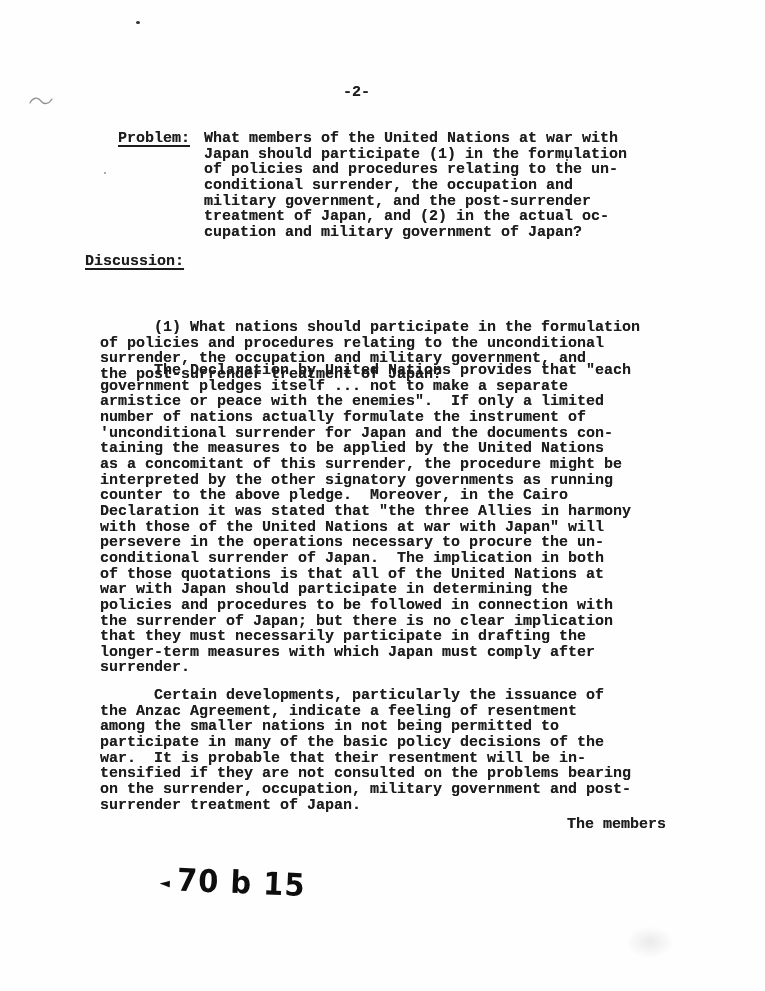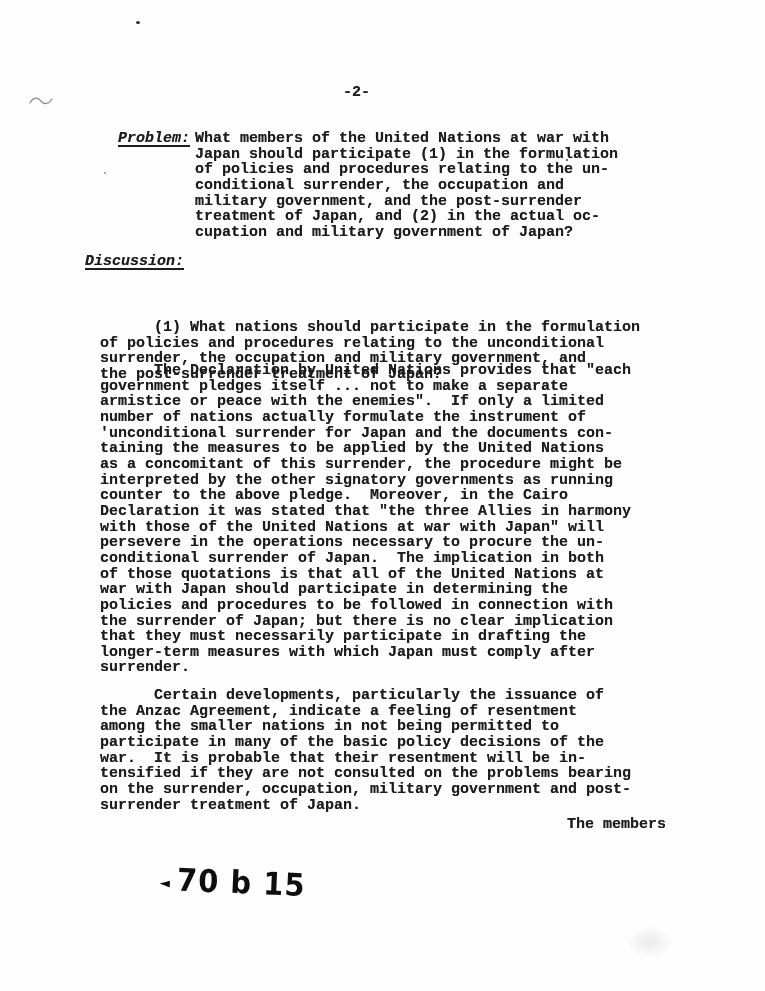--- a/index.html
+++ b/index.html
@@ -22,25 +22,24 @@
     font-size: 15px;
     line-height: 15.65px;
     font-weight: bold;
     letter-spacing: 0;
     text-shadow: 0 0 0.5px rgba(25,25,25,0.65);
   }
   .heading {
     text-decoration: underline;
     text-decoration-thickness: 1.5px;
     text-underline-offset: 3px;
-    font-style: italic;
   }
   .page-number   { left: 343px; top: 85px;  }
   .problem-label { left: 118px; top: 131px; }
-  .problem-text  { left: 195px; top: 131px; }
+  .problem-text  { left: 204px; top: 131px; }
   .discussion-label { left: 85px; top: 254px; }
   .para-1 { left: 100px; top: 288px; margin-top: 32px; }
   .para-2 { left: 100px; top: 363px; }
   .para-3 { left: 100px; top: 688px; }
   .continuation { left: 535px; top: 817px; margin-left: 32px; }
 
   .annotation {
     position: absolute;
     left: 160px;
     top: 862px;

